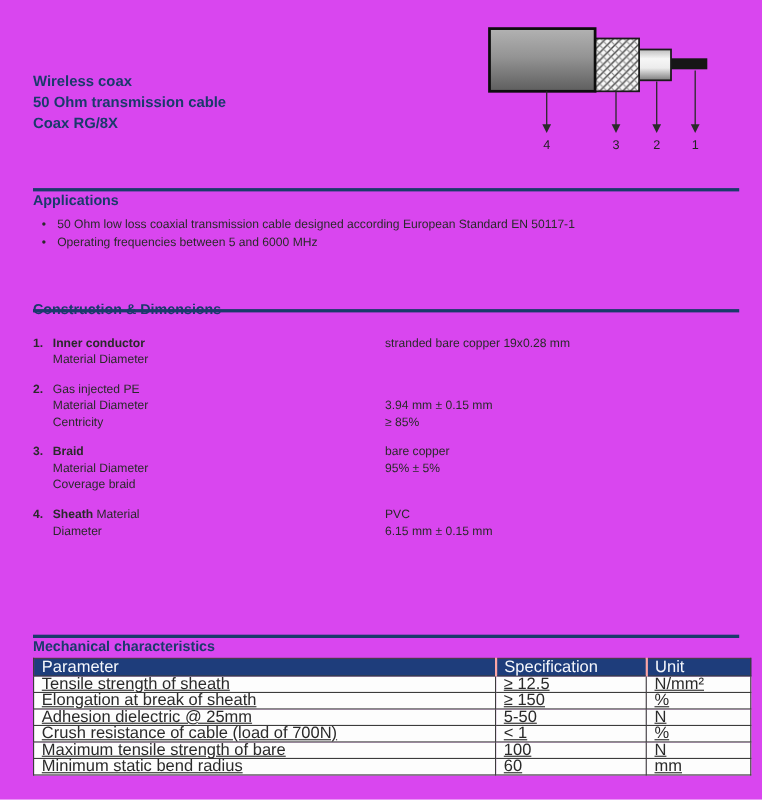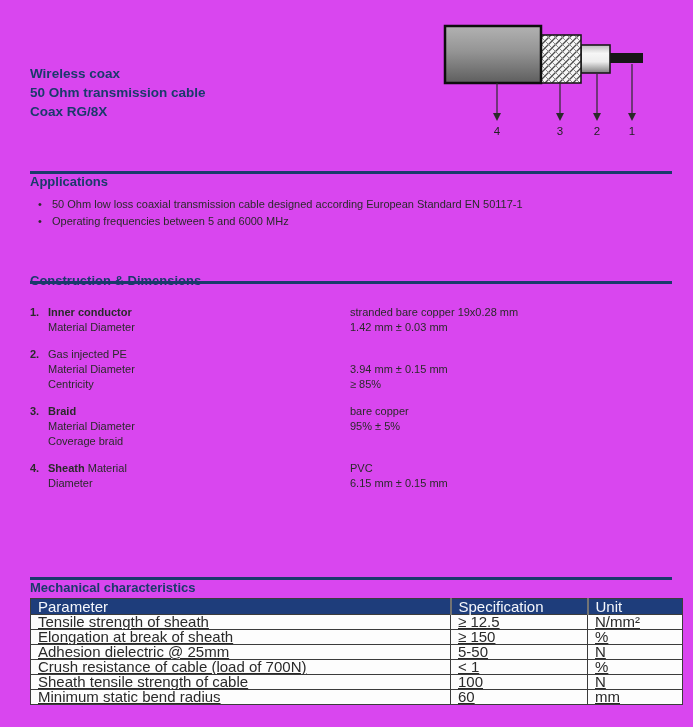--- a/index.html
+++ b/index.html
@@ -33,21 +33,21 @@
     position:absolute; left:30px; top:598px; width:652px;
     border-collapse:collapse; table-layout:fixed; font-size:15px;
   }
   .mech-table col.c1 { width:420px; }
   .mech-table col.c2 { width:137px; }
   .mech-table col.c3 { width:95px; }
   .mech-table th {
     background:#1e3d7b; color:#f5f7fc; font-weight:normal; text-align:left;
     height:15px; padding:0 0 0 7px; border:1px solid #3c3c3c; line-height:15px;
   }
-  .mech-table th + th { border-left:2px solid #737373; }
+  .mech-table th + th { border-left:2px solid #fca5a5; }
   .mech-table td {
     height:14px; padding:0 0 0 7px; border:1px solid #3c3c3c; line-height:14px;
     background:#fdfdfd;
     text-decoration:underline;
   }
   .diagram { position:absolute; left:440px; top:6px; }
 </style>
 </head>
 <body>
 
@@ -128,21 +128,20 @@
 
     <div class="c-item">
       <div class="c-line">
         <span class="c-bold">1.</span>
         <span><span class="c-bold">Inner conductor</span><span></span></span>
         <span>stranded bare copper 19x0.28 mm</span>
       </div>
       <div class="c-line">
         <span></span>
         <span>Material Diameter</span>
-        <span>1.42 mm ± 0.03 mm</span>
       </div>
     </div>
 
     <div class="c-item">
       <div class="c-line">
         <span class="c-bold">2.</span>
         <span>Gas injected PE</span>
       </div>
       <div class="c-line">
         <span></span>
@@ -220,21 +219,21 @@
         <td>Adhesion dielectric @ 25mm</td>
         <td>5-50</td>
         <td>N</td>
       </tr>
       <tr>
         <td>Crush resistance of cable (load of 700N)</td>
         <td>&lt; 1</td>
         <td>%</td>
       </tr>
       <tr>
-        <td>Sheath tensile strength of cable</td>
+        <td>Maximum tensile strength of bare</td>
         <td>100</td>
         <td>N</td>
       </tr>
       <tr>
         <td>Minimum static bend radius</td>
         <td>60</td>
         <td>mm</td>
       </tr>
     </tbody>
   </table>

